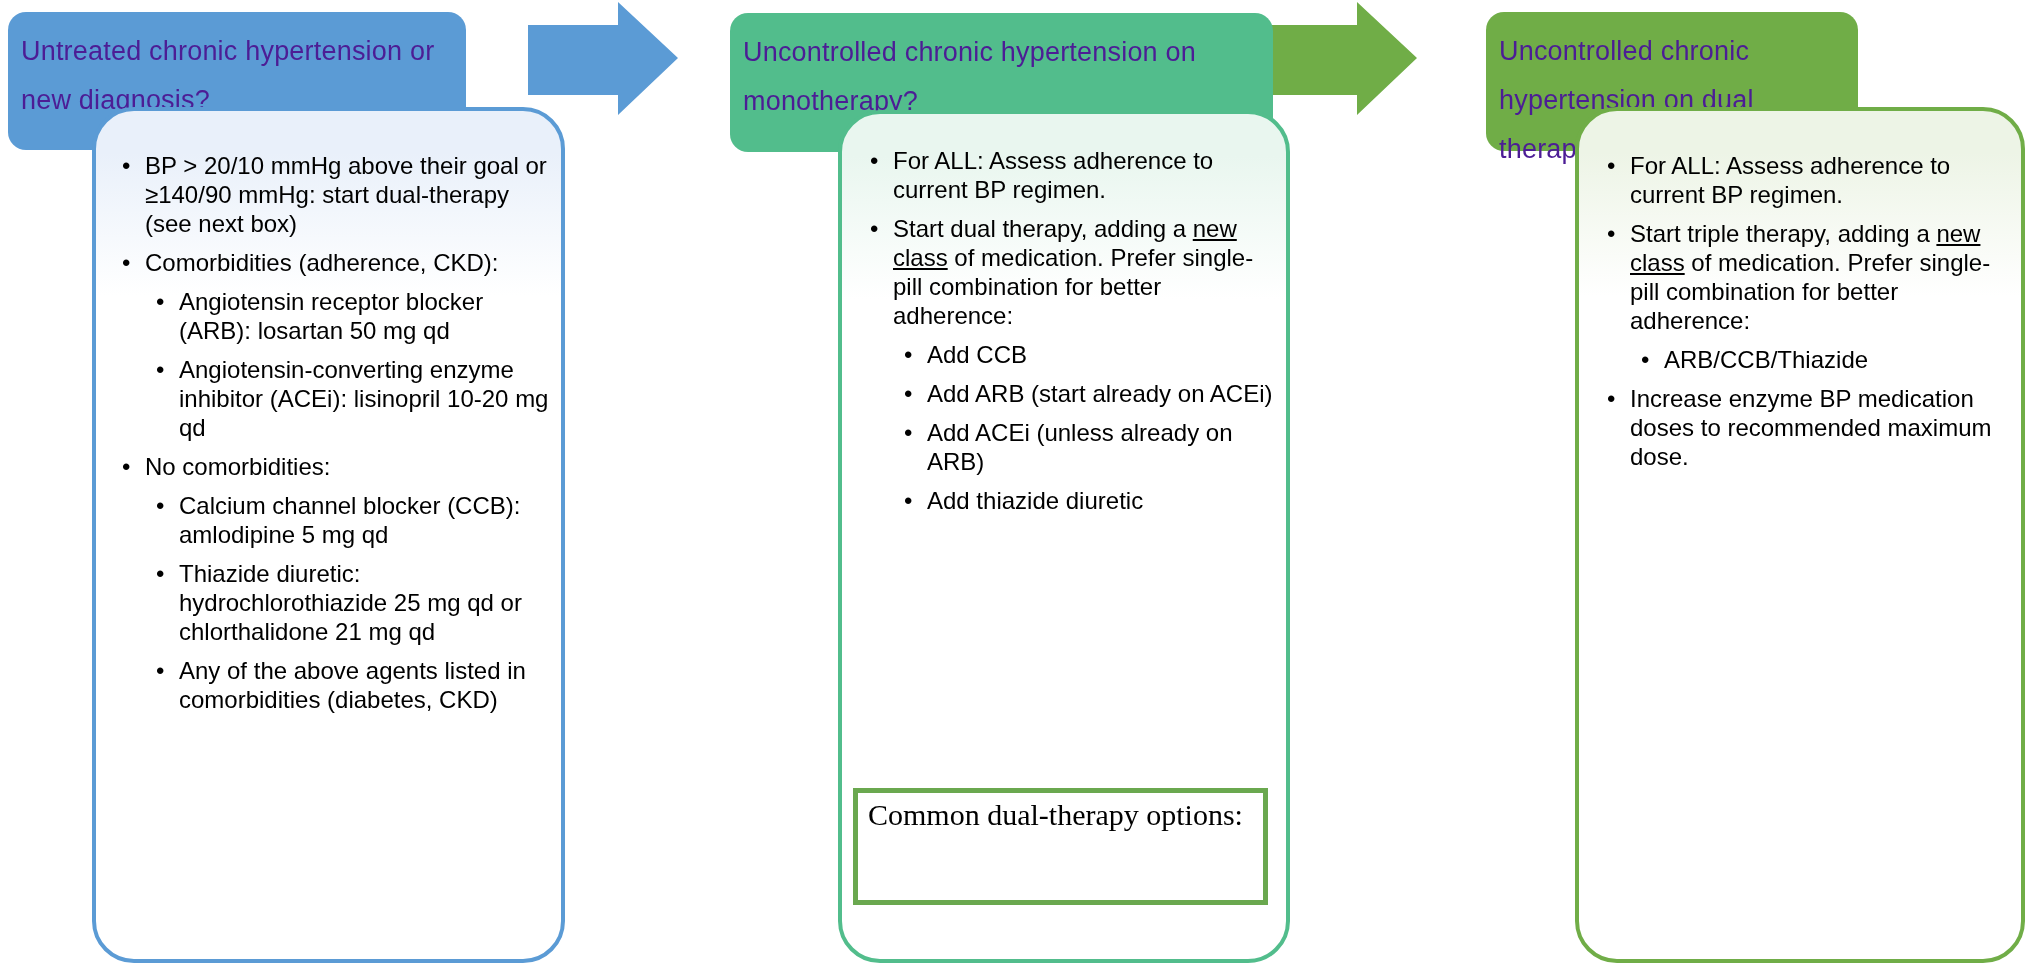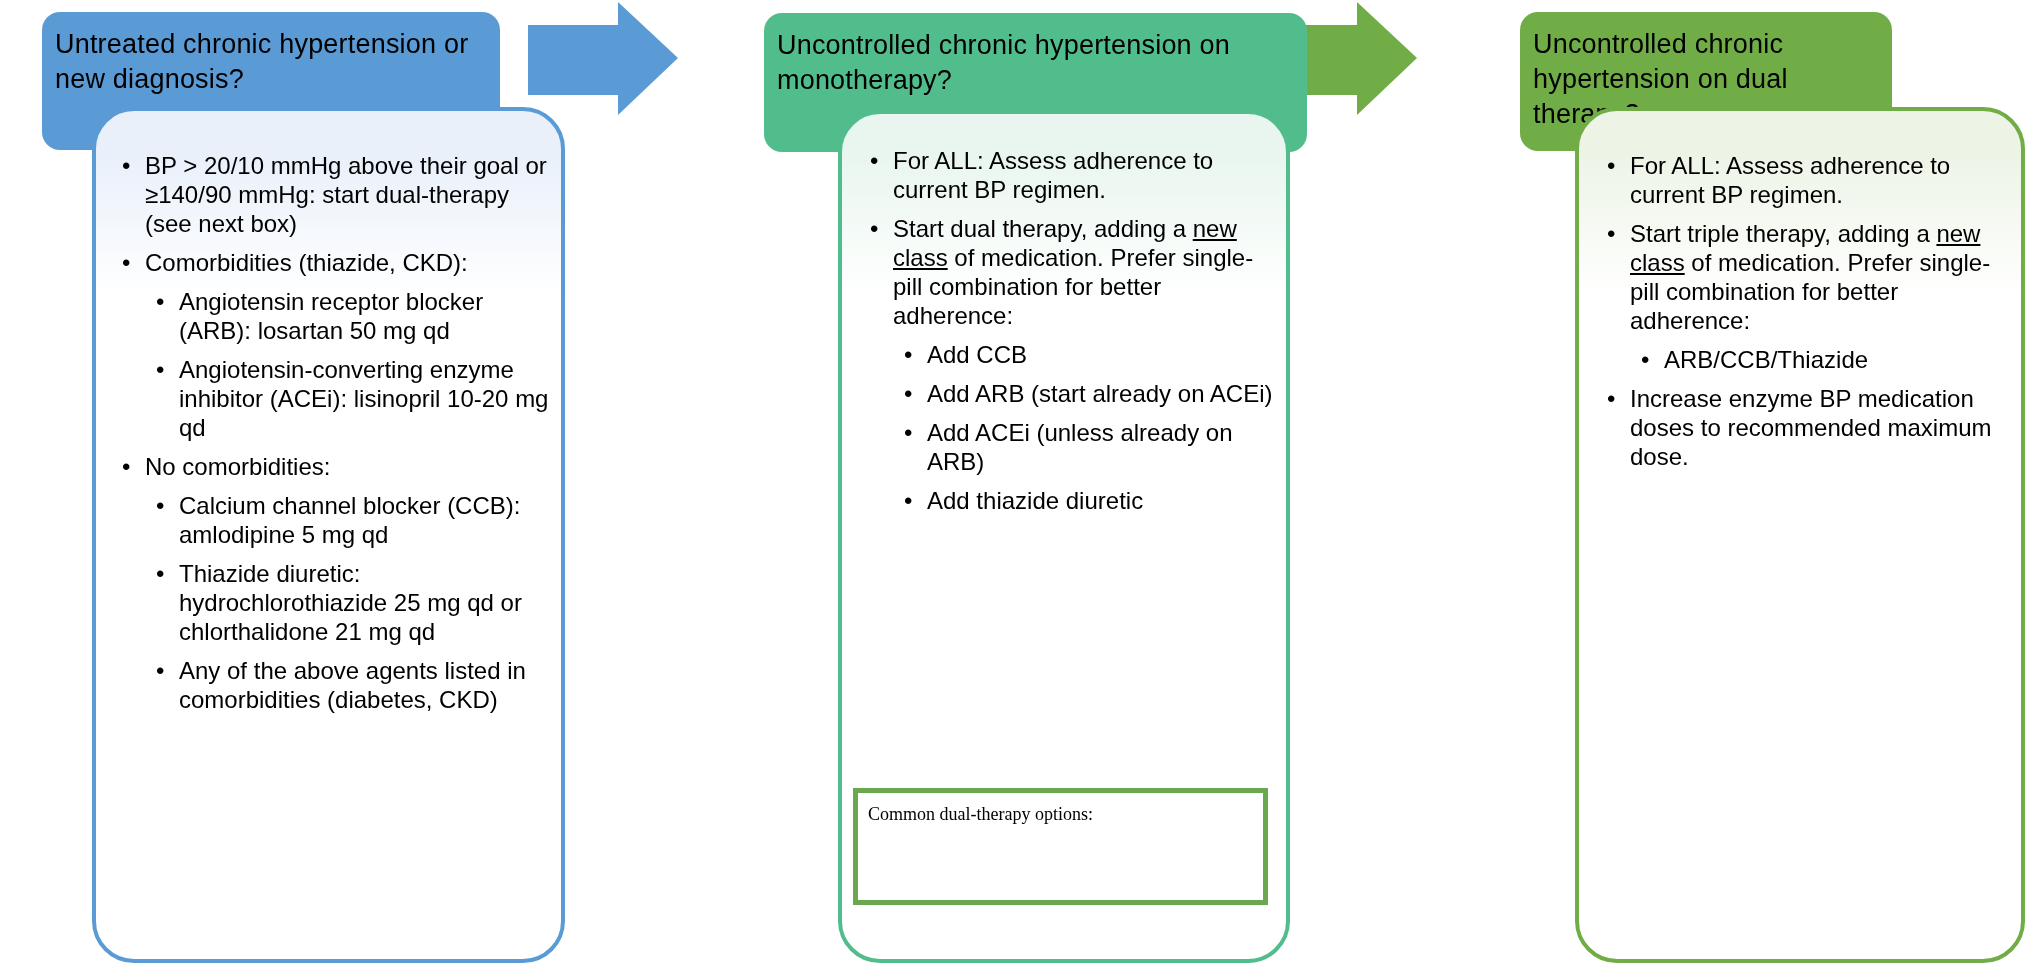--- a/index.html
+++ b/index.html
@@ -2,24 +2,23 @@
 <html><head>
 <meta charset="utf-8">
 <style>
   html,body{margin:0;padding:0;background:#fff;}
   .canvas{
     position:relative;width:2031px;height:970px;background:#fff;
     font-family:"Liberation Sans",sans-serif;overflow:hidden;
   }
   
   .hdr{
-    position:absolute;color:#000000;font-size:27px;line-height:35px;
+    position:absolute;color:#4c1d95;font-size:27px;line-height:49px;
     border-radius:18px;padding:15px 18px 12px 13px;box-sizing:border-box;z-index:1;
     letter-spacing:0.2px;
-    margin-left:34px;
   }
   .body{
     position:absolute;border:4px solid var(--accent);border-radius:42px;
     box-sizing:border-box;z-index:2;
     background:linear-gradient(180deg,var(--tint) 0px,var(--tint) 42px,#ffffff 185px);
   }
   .hdr{background:var(--accent);}
   #step0 .hdr{left:8px;top:12px;width:458px;height:138px;}
   #step0 .body{left:92px;top:107px;width:473px;height:856px;}
   #step1 .hdr{left:730px;top:13px;width:543px;height:139px;}
@@ -32,21 +31,21 @@
   
   .bullet{display:flex;margin-bottom:10px;font-size:24px;line-height:29px;color:#000;}
   .bullet .dot{flex:0 0 23px;}
   .bullet.l2{margin-left:34px;}
   .bullet .b{font-weight:400;}
   .bullet .u{text-decoration:underline;}
   
   .note{
     position:absolute;left:853px;top:788px;width:415px;height:117px;
     border:5px solid #6aa84f;box-sizing:border-box;background:#fff;z-index:3;
-    font-family:"Liberation Serif",serif;font-size:18px;line-height:35px;
+    font-family:"Liberation Serif",serif;font-size:30px;line-height:35px;
     padding:4px 10px;color:#000;white-space:nowrap;
   }
   
   .arrow{position:absolute;top:2px;z-index:0;}
   #arrow0{left:528px;}
   #arrow1{left:1265px;}
 </style>
 </head>
 <body>
 
@@ -63,21 +62,21 @@
   <div id="step0" class="step">
     <div class="hdr" style="--accent: #5b9bd5; --tint: #e9f0fa;">Untreated chronic hypertension or new diagnosis?</div>
     <div class="body" style="--accent: #5b9bd5; --tint: #e9f0fa;">
       <div class="content">
           <div class="bullet l1">
             <span class="dot">•</span>
             <span class="txt"><span class="b">BP &gt; 20/10 mmHg above their goal or ≥140/90 mmHg</span><span>: start dual-therapy (see next box)</span></span>
           </div>
           <div class="bullet l1">
             <span class="dot">•</span>
-            <span class="txt"><span class="b">Comorbidities (thiazide, CKD):</span></span>
+            <span class="txt"><span class="b">Comorbidities (adherence, CKD):</span></span>
           </div>
           <div class="bullet l2">
             <span class="dot">•</span>
             <span class="txt"><span>Angiotensin receptor blocker (ARB): losartan 50 mg qd</span></span>
           </div>
           <div class="bullet l2">
             <span class="dot">•</span>
             <span class="txt"><span>Angiotensin-converting enzyme inhibitor (ACEi): lisinopril 10-20 mg qd</span></span>
           </div>
           <div class="bullet l1">

